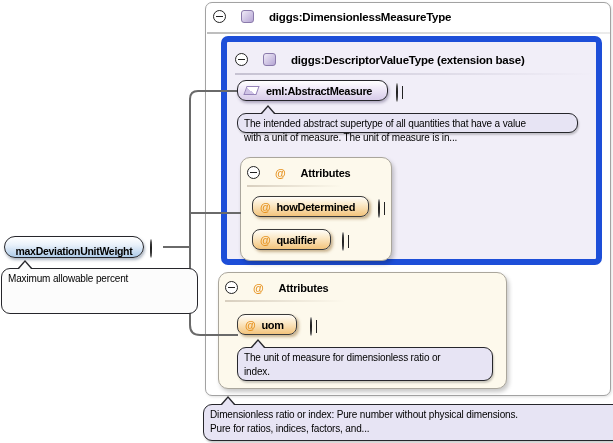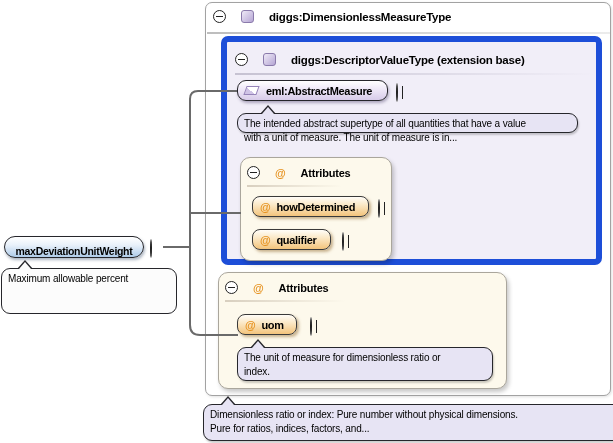--- a/index.html
+++ b/index.html
@@ -108,21 +108,21 @@
   <path d="M238 91 H198 Q190 91 190 99 V325 Q190 335 200 335 H238" stroke="#6a6a6a" stroke-width="2" fill="none"></path>
   <path d="M190 213 H241" stroke="#6a6a6a" stroke-width="2" fill="none"></path>
 </svg>
 
 
 <div class="abs pill elem-pill" style="left:4px;top:236px;width:140px;height:22px;font-size:10.5px;align-items:flex-end;">
   <span>maxDeviationUnitWeight</span>
 </div>
 <span class="abs circle-icon" style="left:150px;top:240px;"></span>
 
-<div class="abs bubble white" style="left:1px;top:268px;width:176px;height:46px;">
+<div class="abs bubble white" style="left:1px;top:268px;width:197px;height:46px;">
   <span class="ptr" style="left:15px;"></span>
   <div>Maximum allowable percent</div>
 </div>
 
 
 <div class="abs pill ref-pill" style="left:237px;top:80px;width:151px;height:21px;">
   <span class="para-icon"></span>
   <span>eml:AbstractMeasure</span>
 </div>
 <span class="abs circle-icon plus" style="left:394px;top:84px;"></span>

